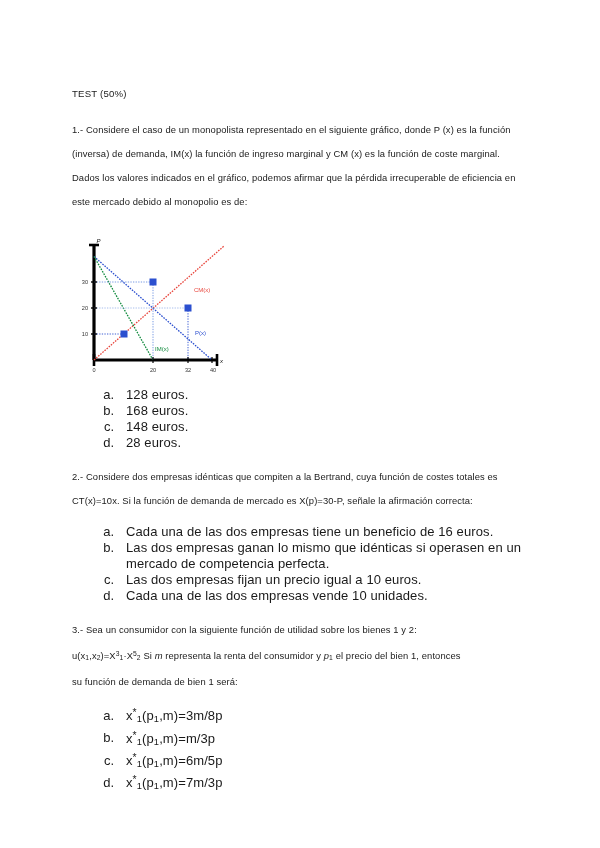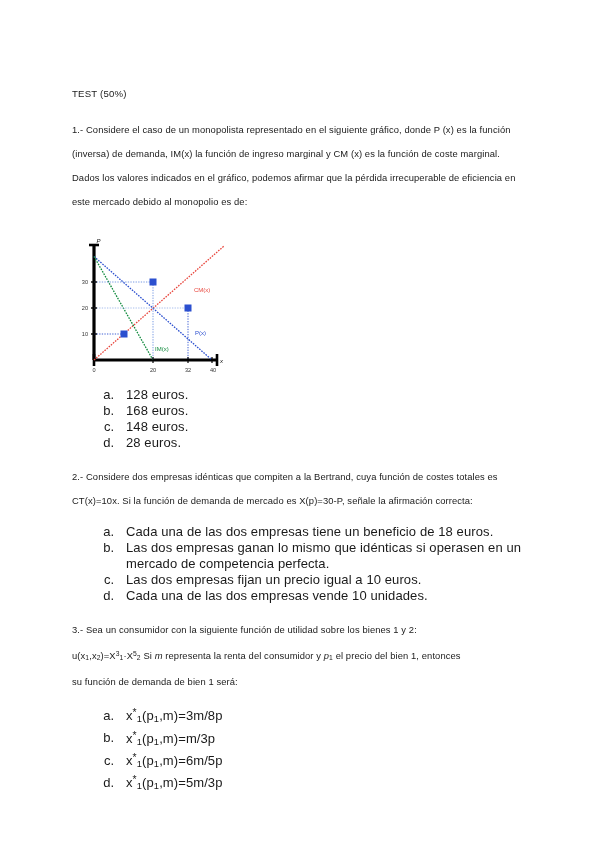--- a/index.html
+++ b/index.html
@@ -160,34 +160,34 @@
         <li>28 euros.</li>
       </ol>
     </div>
 
     <div class="spacer-1"></div>
 
     <div class="q-block">
       <p class="question"><span>2.- Considere dos empresas idénticas que compiten a la Bertrand, cuya función de costes totales es CT(x)=10x. Si la función de demanda de mercado es X(p)=30-P, señale la </span><span class="bold">afirmación correcta</span><span>:</span></p>
 
       <ol class="options">
-        <li>Cada una de las dos empresas tiene un beneficio de 18 euros.</li>
+        <li>Cada una de las dos empresas tiene un beneficio de 16 euros.</li>
         <li>Las dos empresas ganan lo mismo que idénticas si operasen en un mercado de competencia perfecta.</li>
         <li>Las dos empresas fijan un precio igual a 10 euros.</li>
         <li>Cada una de las dos empresas vende 10 unidades.</li>
       </ol>
     </div>
 
     <div class="spacer-1"></div>
 
     <div class="q-block">
       <p class="question"><span>3.- Sea un consumidor con la siguiente función de utilidad sobre los bienes 1 y 2:</span><br><span>u(x</span><sub>1</sub><span>,x</span><sub>2</sub><span>)=X</span><sup>3</sup><sub>1</sub><span>·X</span><sup>5</sup><sub>2</sub><span> Si </span><span class="ital">m</span><span> representa la renta del consumidor y </span><span class="ital">p</span><sub>1</sub><span> el precio del bien 1, entonces</span><br><span>su función de demanda de bien 1 será:</span></p>
 
       <ol class="options tight">
         <li><span>x</span><span class="star">*</span><sub>1</sub><span>(p</span><sub>1</sub><span>,m)=</span><span>3m/8p</span></li>
         <li><span>x</span><span class="star">*</span><sub>1</sub><span>(p</span><sub>1</sub><span>,m)=</span><span>m/3p</span></li>
         <li><span>x</span><span class="star">*</span><sub>1</sub><span>(p</span><sub>1</sub><span>,m)=</span><span>6m/5p</span></li>
-        <li><span>x</span><span class="star">*</span><sub>1</sub><span>(p</span><sub>1</sub><span>,m)=</span><span>5m/3p</span></li>
+        <li><span>x</span><span class="star">*</span><sub>1</sub><span>(p</span><sub>1</sub><span>,m)=</span><span>7m/3p</span></li>
       </ol>
     </div>
 
   </div>
 </div>
 
 </body></html>

